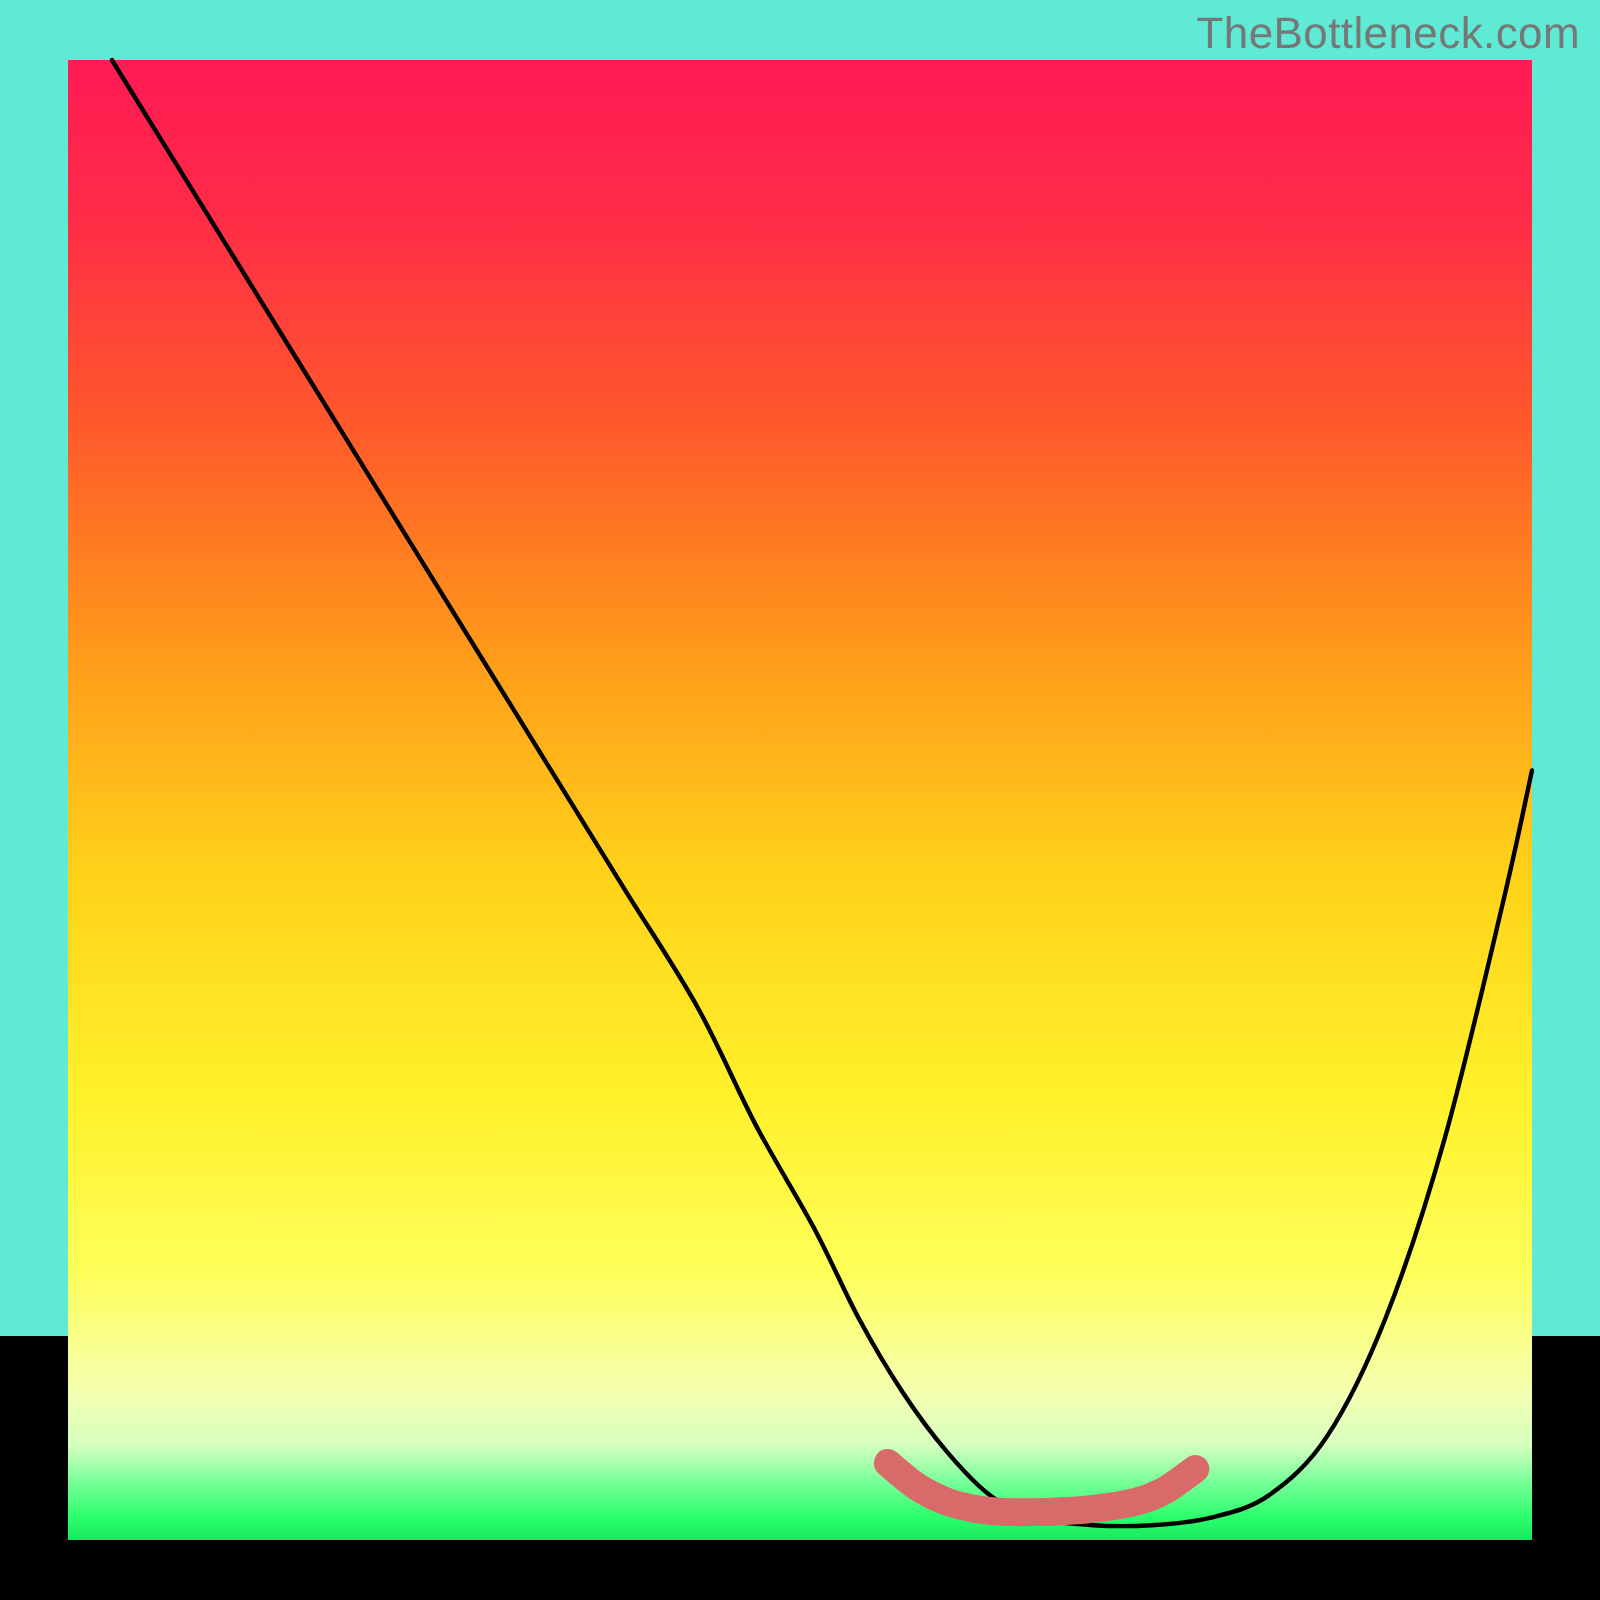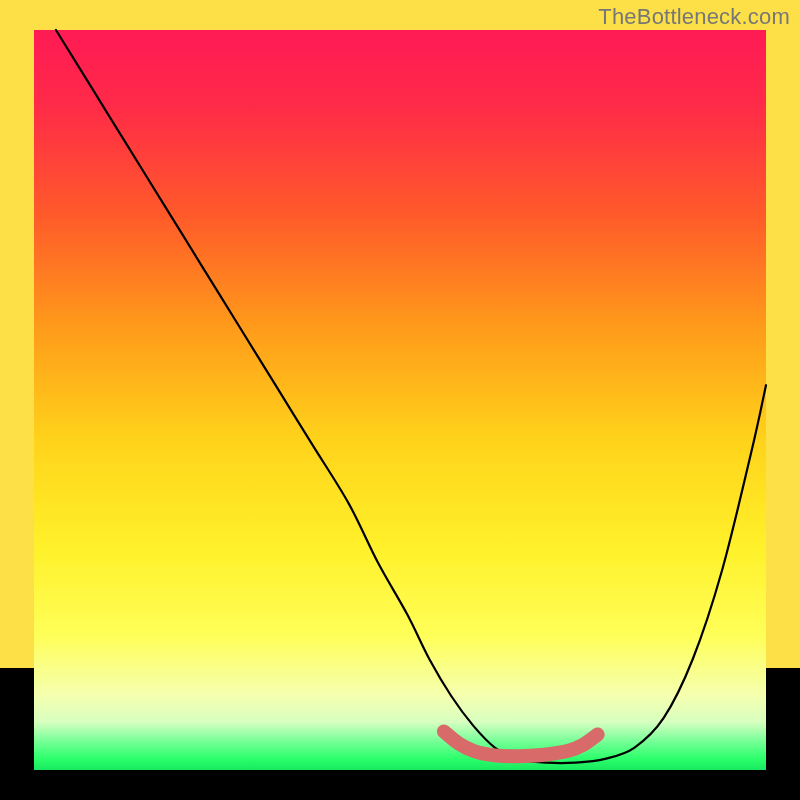--- a/index.html
+++ b/index.html
@@ -7,21 +7,21 @@
     width: 800px;
     height: 800px;
     background: #000;
     font-family: Arial, Helvetica, sans-serif;
     overflow: hidden;
   }
   .frame {
     position: relative;
     width: 800px;
     height: 668px;
-    background: #fde047;
+    background: #5eead4;
   }
   .watermark {
     position: absolute;
     top: 4px;
     right: 10px;
     color: #777;
     font-size: 22px;
     font-weight: 400;
     letter-spacing: 0.2px;
     z-index: 10;

